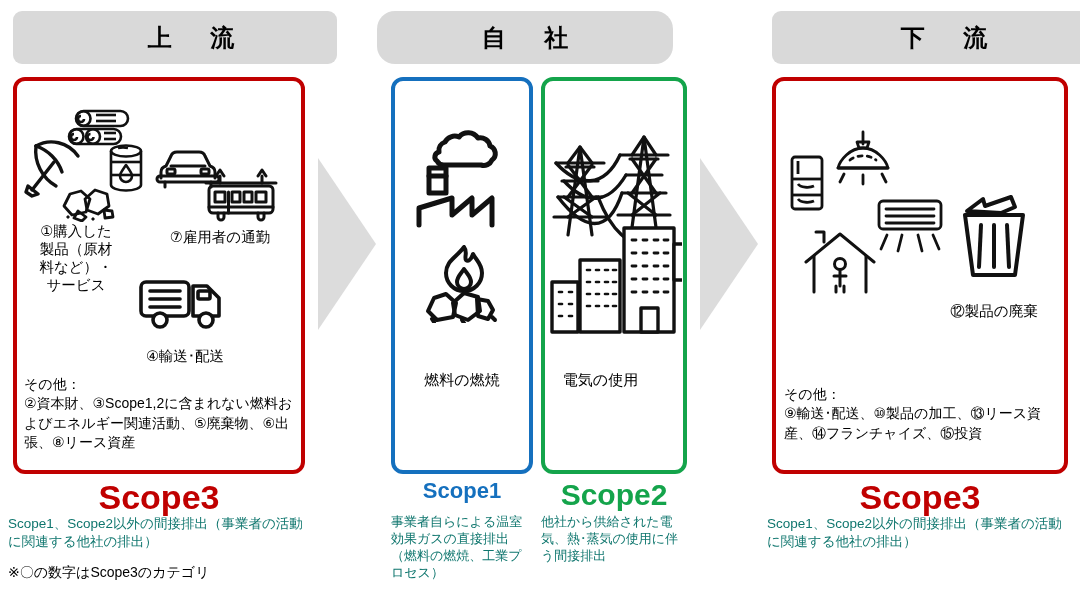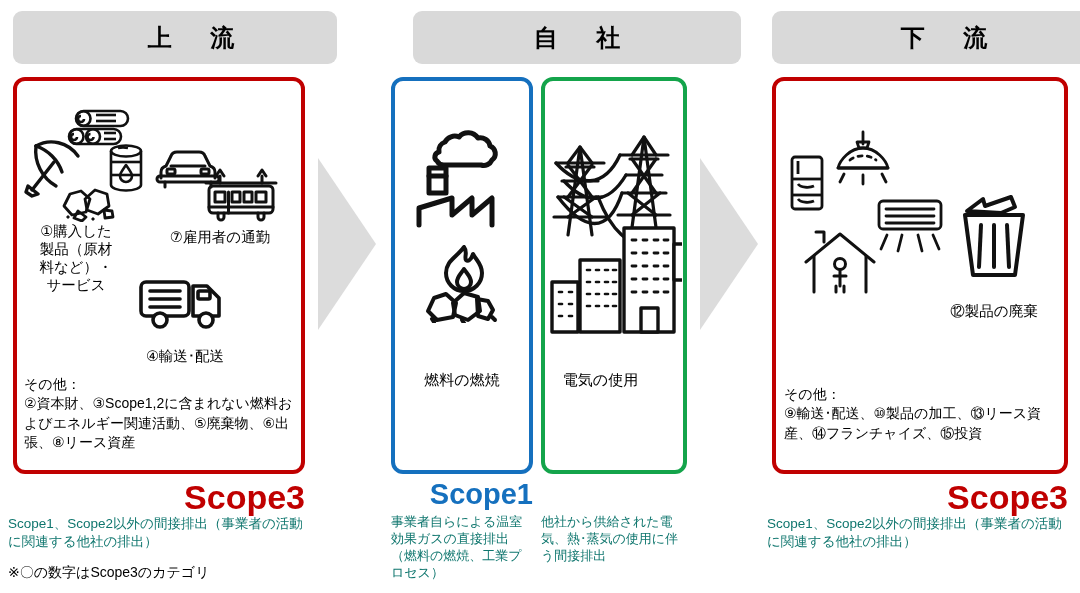--- a/index.html
+++ b/index.html
@@ -11,21 +11,21 @@
   .stage{position:absolute;inset:0;}
 
   
   .hdr{
     position:absolute;height:53px;background:#d9d9d9;border-radius:9px;
     display:flex;align-items:center;justify-content:center;
     font-size:24px;font-weight:bold;letter-spacing:.30em;text-indent:.30em;
     color:#000;
   }
   #hdr-up{left:13px;top:11px;width:292px;padding-left:32px;}
-  #hdr-own{left:413px;top:11px;width:328px;}
+  #hdr-own{left:377px;top:11px;width:296px;border-radius:18px;}
   #hdr-down{left:772px;top:11px;width:344px;}
 
   
   .panel{position:absolute;background:#fff;border-radius:12px;box-sizing:border-box;}
   #panel-up   {left:13px; top:77px; width:292px;height:397px;border:4px solid #C00000;}
   #panel-s1   {left:391px;top:77px; width:142px;height:397px;border:4px solid #1570BE;}
   #panel-s2   {left:541px;top:77px; width:146px;height:397px;border:4px solid #14A44B;}
   #panel-down {left:772px;top:77px; width:296px;height:397px;border:4px solid #C00000;}
 
   
@@ -36,23 +36,23 @@
   
   .cap{position:absolute;font-size:14.5px;line-height:1.25;color:#000;}
   .cap-c{text-align:center;}
   .others{position:absolute;font-size:14px;line-height:1.38;color:#000;text-align:left;}
 
   
   .icon{position:absolute;}
   .icon svg{display:block;}
 
   
-  .scope-title{position:absolute;text-align:right;font-weight:bold;line-height:1;}
+  .scope-title{position:absolute;text-align:center;font-weight:bold;line-height:1;}
   #scope3-left  {left:13px;  top:480px; width:292px;font-size:34px;color:#C00000;}
-  #scope1-title {left:391px; top:480px; width:142px;font-size:29px;color:#1570BE;}
+  #scope1-title {left:391px; top:480px; width:142px;font-size:22px;color:#1570BE;}
   #scope2-title {left:541px; top:480px; width:146px;font-size:30px;color:#14A44B;}
   #scope3-right {left:772px; top:480px; width:296px;font-size:34px;color:#C00000;}
 
   .scope-desc{position:absolute;text-align:left;font-size:13.5px;line-height:1.3;color:#0f766e;}
   #desc3-left {left:8px;   top:515px; width:302px;}
   #desc1      {left:391px; top:514px; width:142px;font-size:13px;}
   #desc2      {left:541px; top:514px; width:146px;font-size:13px;}
   #desc3-right{left:767px; top:515px; width:306px;}
 
   #note{position:absolute;left:8px;top:564px;width:302px;
@@ -370,18 +370,19 @@
     <span>⑨輸送･配送、⑩製品の加工、⑬リース資産、⑭フランチャイズ、⑮投資</span>
   </div>
 
   <div class="scope-title" id="scope3-left">Scope3</div>
   <div class="scope-desc" id="desc3-left">Scope1、Scope2以外の間接排出（事業者の活動に関連する他社の排出）</div>
   <div id="note">※〇の数字はScope3のカテゴリ</div>
 
   <div class="scope-title" id="scope1-title">Scope1</div>
   <div class="scope-desc" id="desc1">事業者自らによる温室効果ガスの直接排出（燃料の燃焼、工業プロセス）</div>
 
+  <div class="scope-title" id="scope2-title">Scope2</div>
   <div class="scope-desc" id="desc2">他社から供給された電気、熱･蒸気の使用に伴う間接排出</div>
 
   <div class="scope-title" id="scope3-right">Scope3</div>
   <div class="scope-desc" id="desc3-right">Scope1、Scope2以外の間接排出（事業者の活動に関連する他社の排出）</div>
 
 </div>
 
 </body></html>

